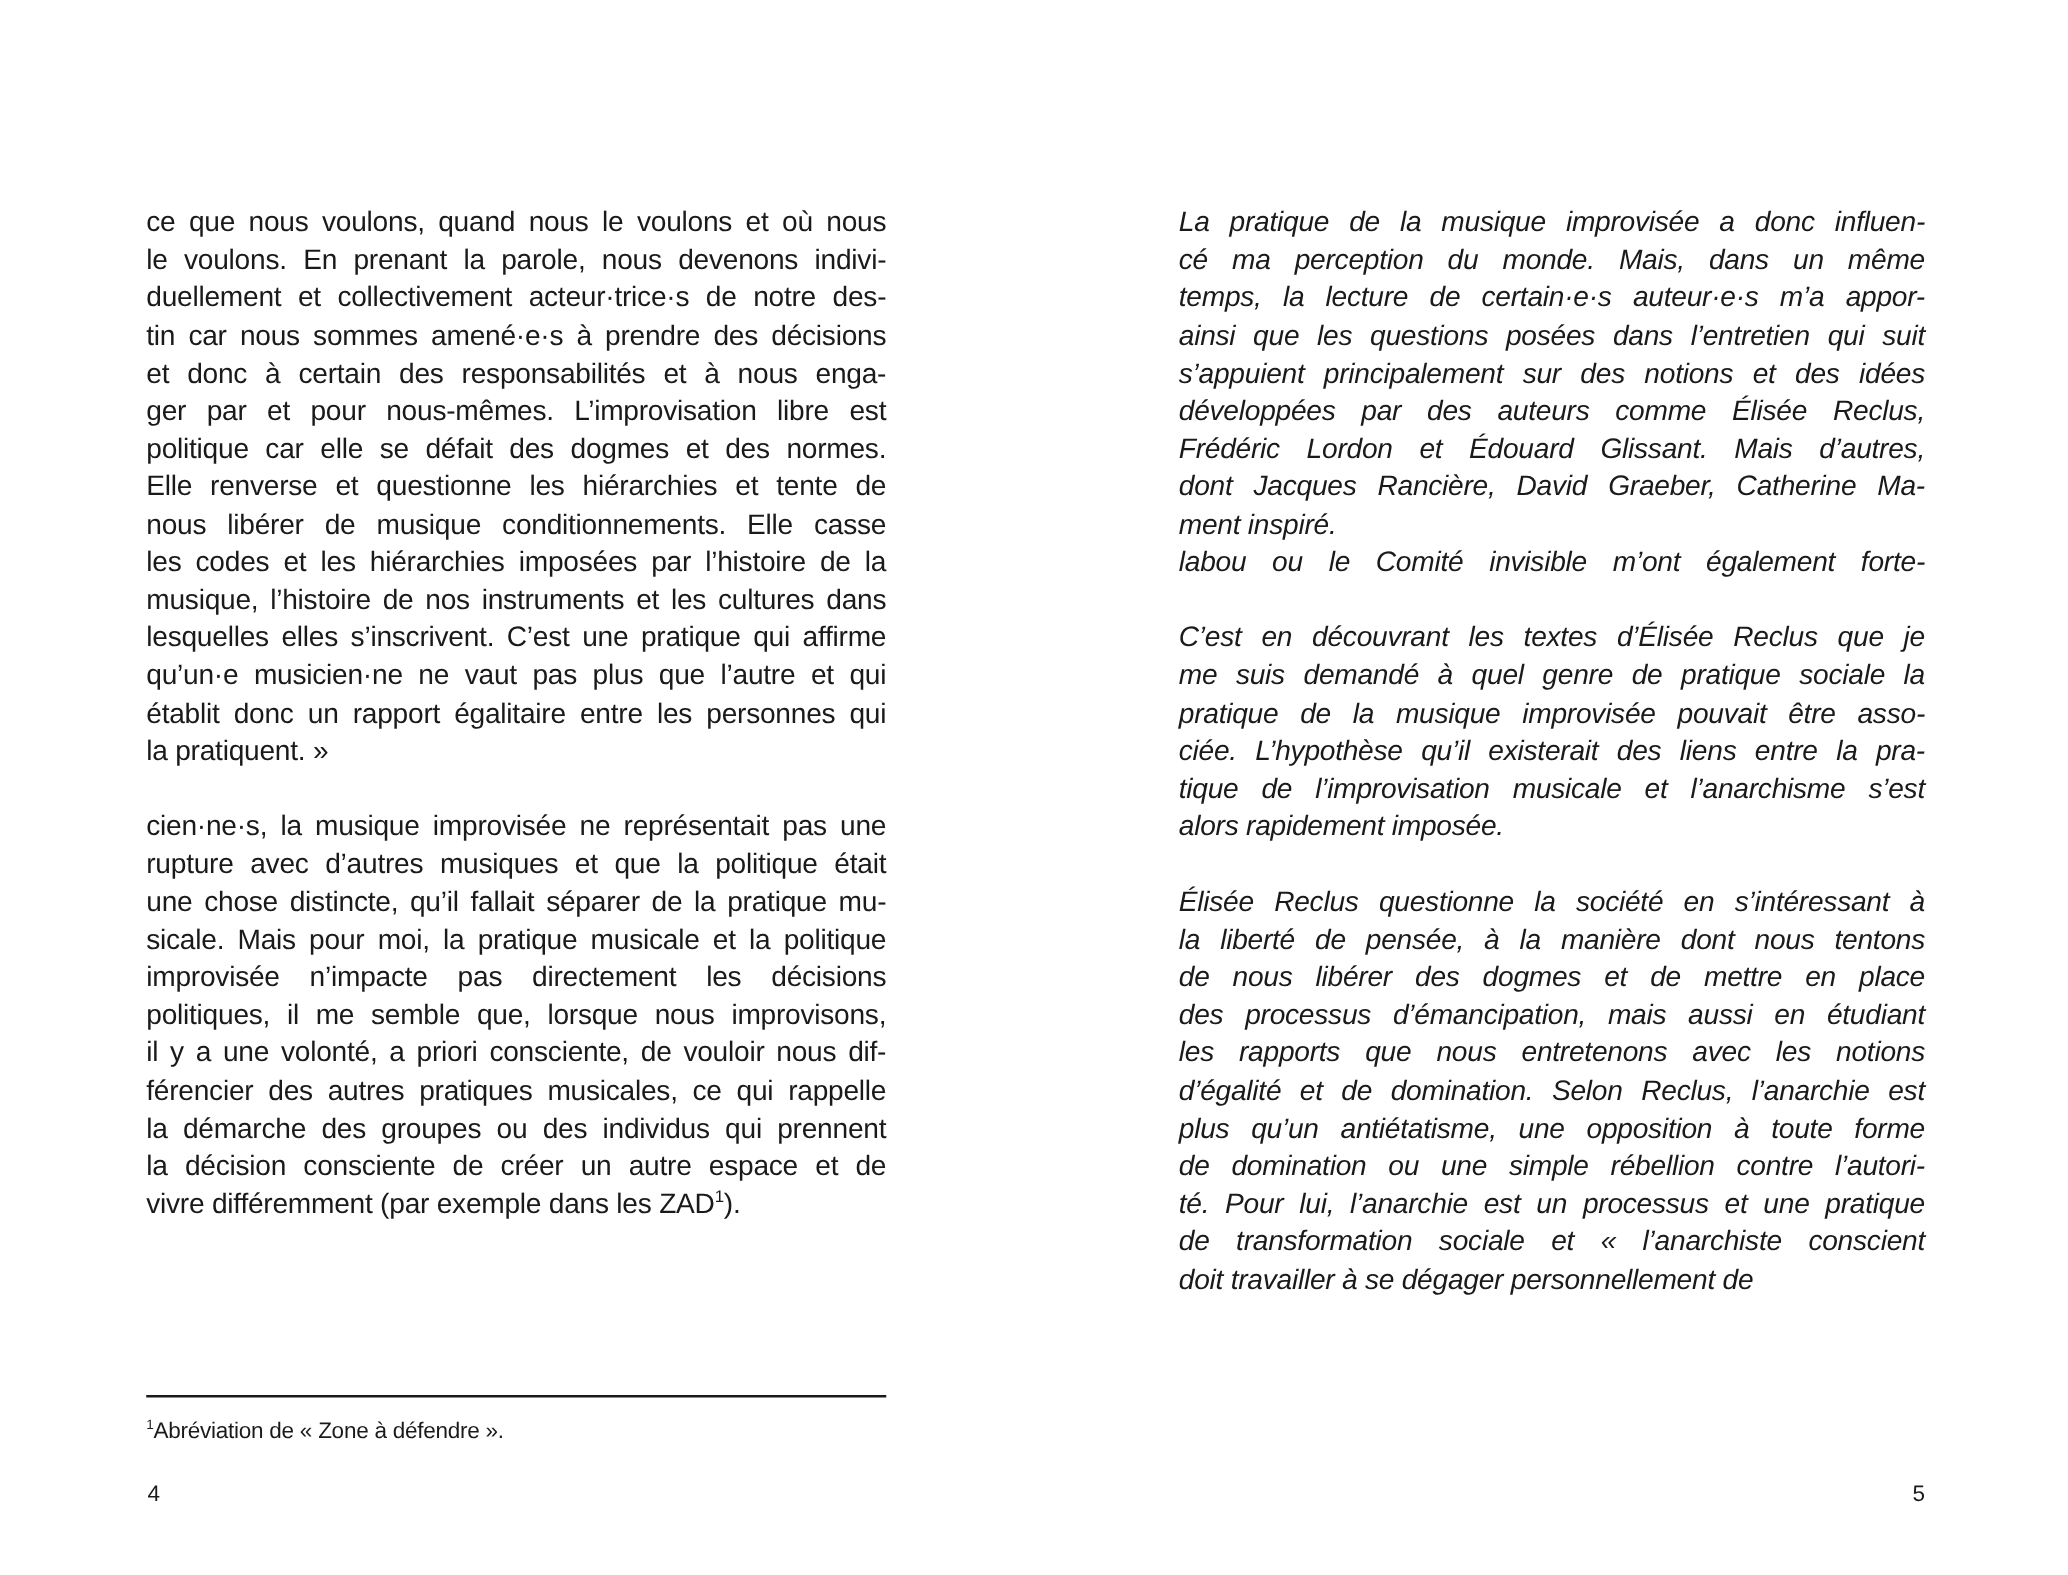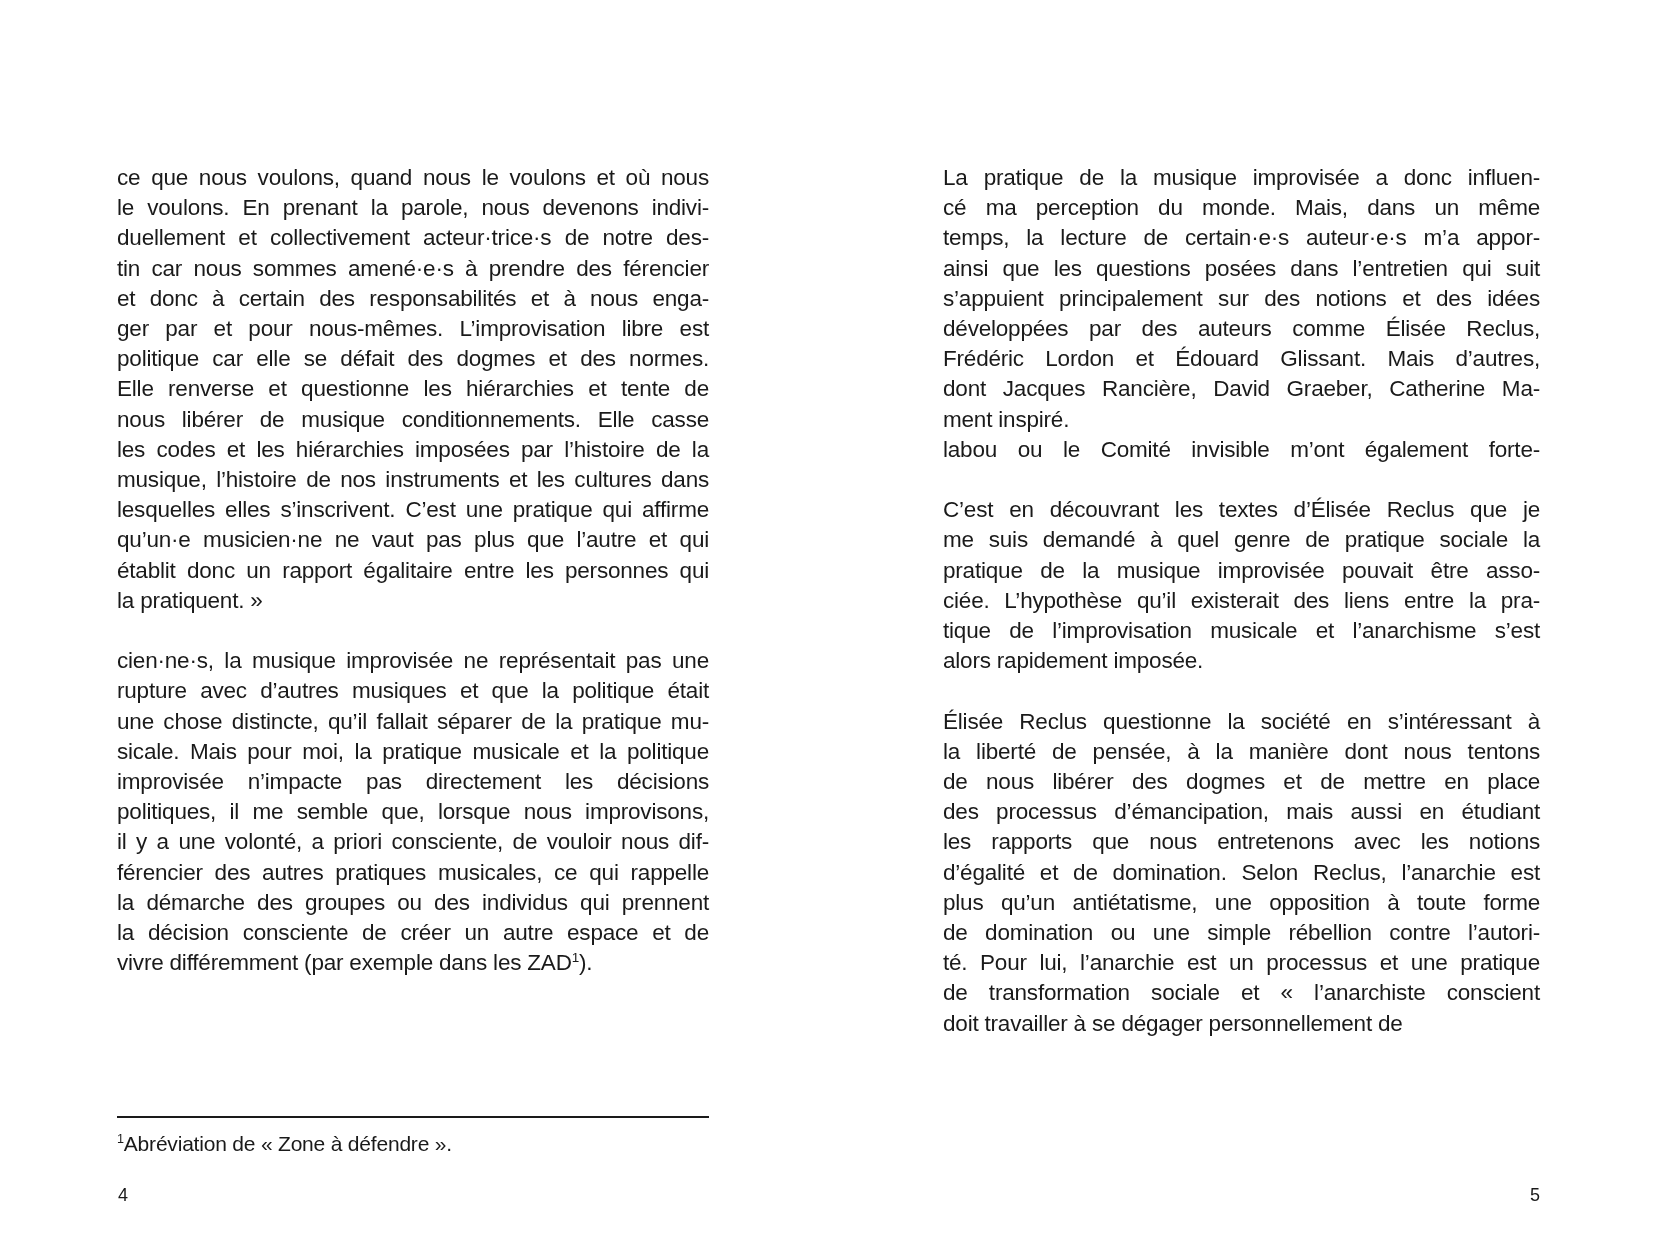--- a/index.html
+++ b/index.html
@@ -11,41 +11,41 @@
   .page { position:absolute; top:0; height:1132px; }
   .page-left { left:0; width:827px; }
   .page-right { left:827px; width:827px; }
   .col {
     position:absolute; top:163px;
     font-size:22.5px; line-height:30.2px; font-weight:400;
     text-align:justify; letter-spacing:-0.2px;
     hyphens:manual;
   }
   .page-left .col { left:117px; width:592px; }
-  .page-right .col { left:116px; width:597px; }
+  .page-right .col { left:116px; width:597px;font-style:italic; }
   .col p { margin:0 0 30.2px 0; }
   .col .line { display:block; text-align:justify; text-align-last:justify; white-space:nowrap; }
   .col .line.last { text-align-last:left; }
   .rule { position:absolute; left:117px; top:1116px; width:592px; height:2px; background:#1a1a1a; }
-  .footnote { position:absolute; left:117px; top:1132px; font-size:21px; line-height:24px; letter-spacing:-0.2px; }
+  .footnote { position:absolute; left:117px; top:1132px; font-size:18px; line-height:24px; letter-spacing:-0.2px; }
   .footnote sup, .col sup { font-size:60%; vertical-align:super; line-height:0; }
   .pagenum { position:absolute; top:1183px; font-size:18px; line-height:24px; }
   .page-left .pagenum { left:118px; }
   .page-right .pagenum { left:703px; }
 </style>
 </head>
 <body>
 
 <div class="page page-left">
   <div class="col" id="left-col">
       <p>
         <span class="line">ce que nous voulons, quand nous le voulons et où nous</span>
         <span class="line">le voulons. En prenant la parole, nous devenons indivi-</span>
         <span class="line">duellement et collectivement acteur·trice·s de notre des-</span>
-        <span class="line">tin car nous sommes amené·e·s à prendre des férencier</span>
+        <span class="line">tin car nous sommes amené·e·s à prendre des décisions</span>
         <span class="line">et donc à certain des responsabilités et à nous enga-</span>
         <span class="line">ger par et pour nous-mêmes. L’improvisation libre est</span>
         <span class="line">politique car elle se défait des dogmes et des normes.</span>
         <span class="line">Elle renverse et questionne les hiérarchies et tente de</span>
         <span class="line">nous libérer de musique conditionnements. Elle casse</span>
         <span class="line">les codes et les hiérarchies imposées par l’histoire de la</span>
         <span class="line">musique, l’histoire de nos instruments et les cultures dans</span>
         <span class="line">lesquelles elles s’inscrivent. C’est une pratique qui affirme</span>
         <span class="line">qu’un·e musicien·ne ne vaut pas plus que l’autre et qui</span>
         <span class="line">établit donc un rapport égalitaire entre les personnes qui</span>

